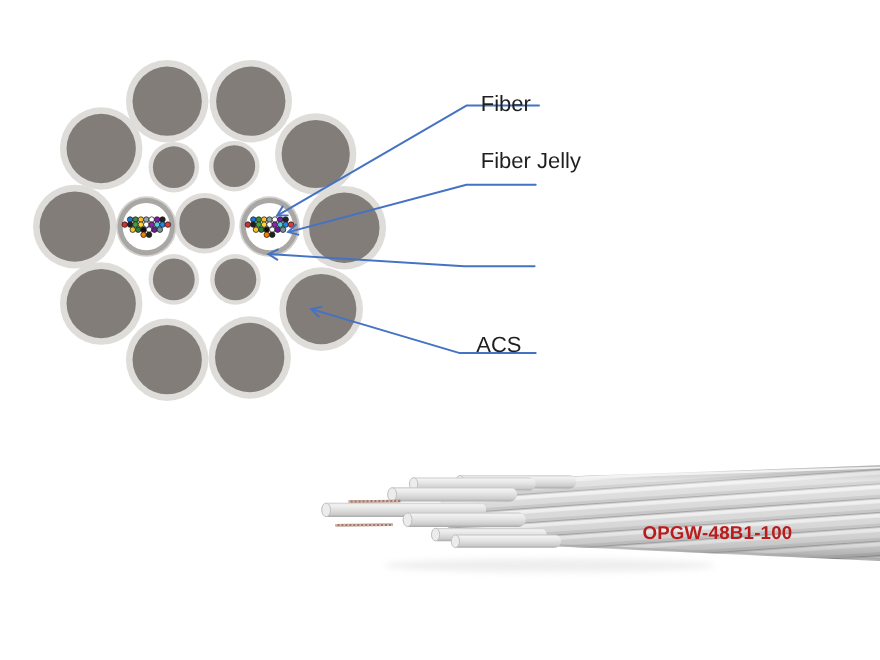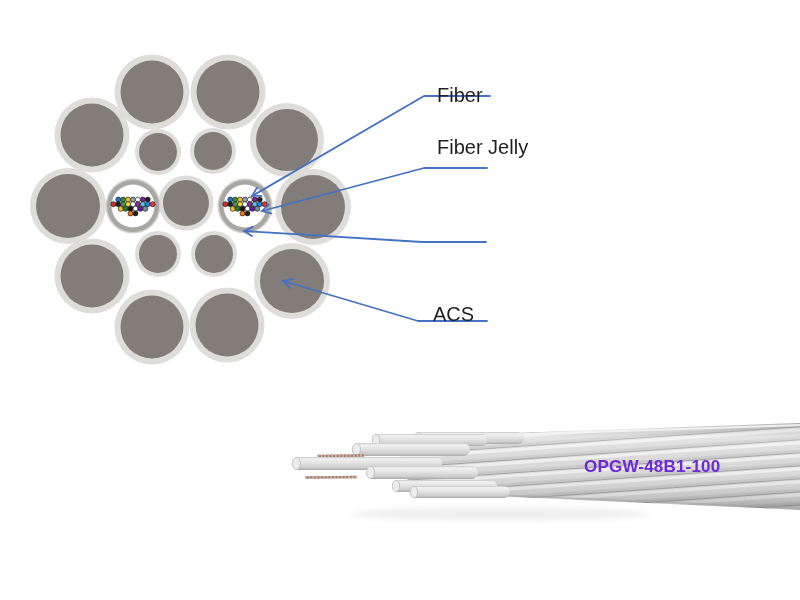--- a/index.html
+++ b/index.html
@@ -4,22 +4,22 @@
 <style>
   html,body{margin:0;padding:0;background:#fff;}
   .page{position:relative;width:800px;height:600px;background:#fff;overflow:hidden;
         font-family:"Liberation Sans",sans-serif;}
   svg.scene{position:absolute;left:0;top:0;width:800px;height:600px;display:block;}
   .anno-label{position:absolute;font-size:20px;line-height:1.1;color:#1f1f1f;white-space:nowrap;}
   #label-fiber{left:437px;top:64px;margin-top:20px;}
   #label-fiber-jelly{left:437px;top:136px;}
   #label-sus-tube{left:434px;top:212px;}
   #label-acs{left:433px;top:291px;margin-top:12px;}
-  .cable-label{position:absolute;left:584px;top:457px;font-size:17px;font-weight:700;
-               letter-spacing:.2px;color:#6d28d9;white-space:nowrap;}
+  .cable-label{position:absolute;left:584px;top:475px;font-size:17px;font-weight:700;
+               letter-spacing:.2px;color:#b91c1c;white-space:nowrap;}
 </style>
 </head>
 <body>
 
 <div class="page">
 
   <svg class="scene" viewBox="0 0 800 600">
     <defs>
       <marker id="arrowV" markerUnits="userSpaceOnUse" markerWidth="16" markerHeight="16" refX="12" refY="7" orient="auto">
         <path d="M3,2 L12,7 L3,12" fill="none" stroke-width="1.8" stroke="#4472c4"></path>

